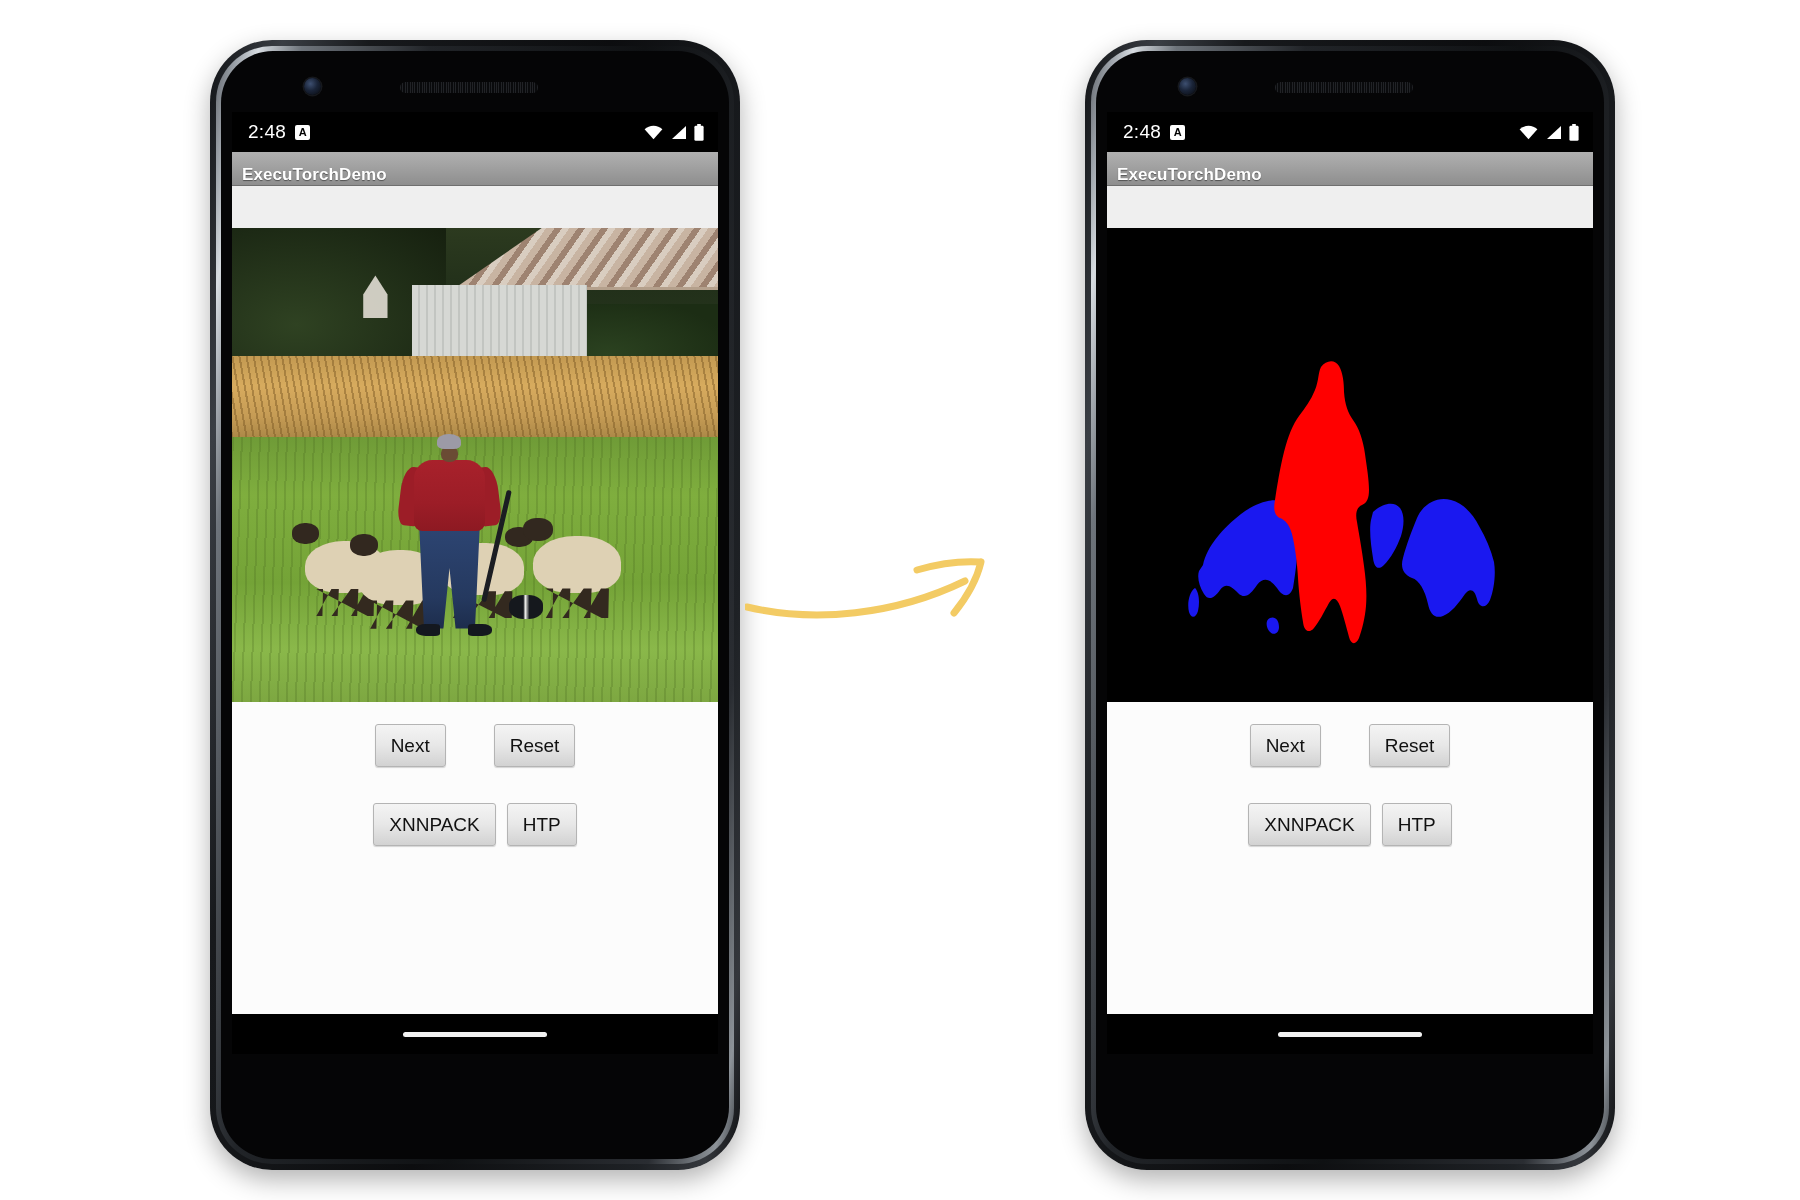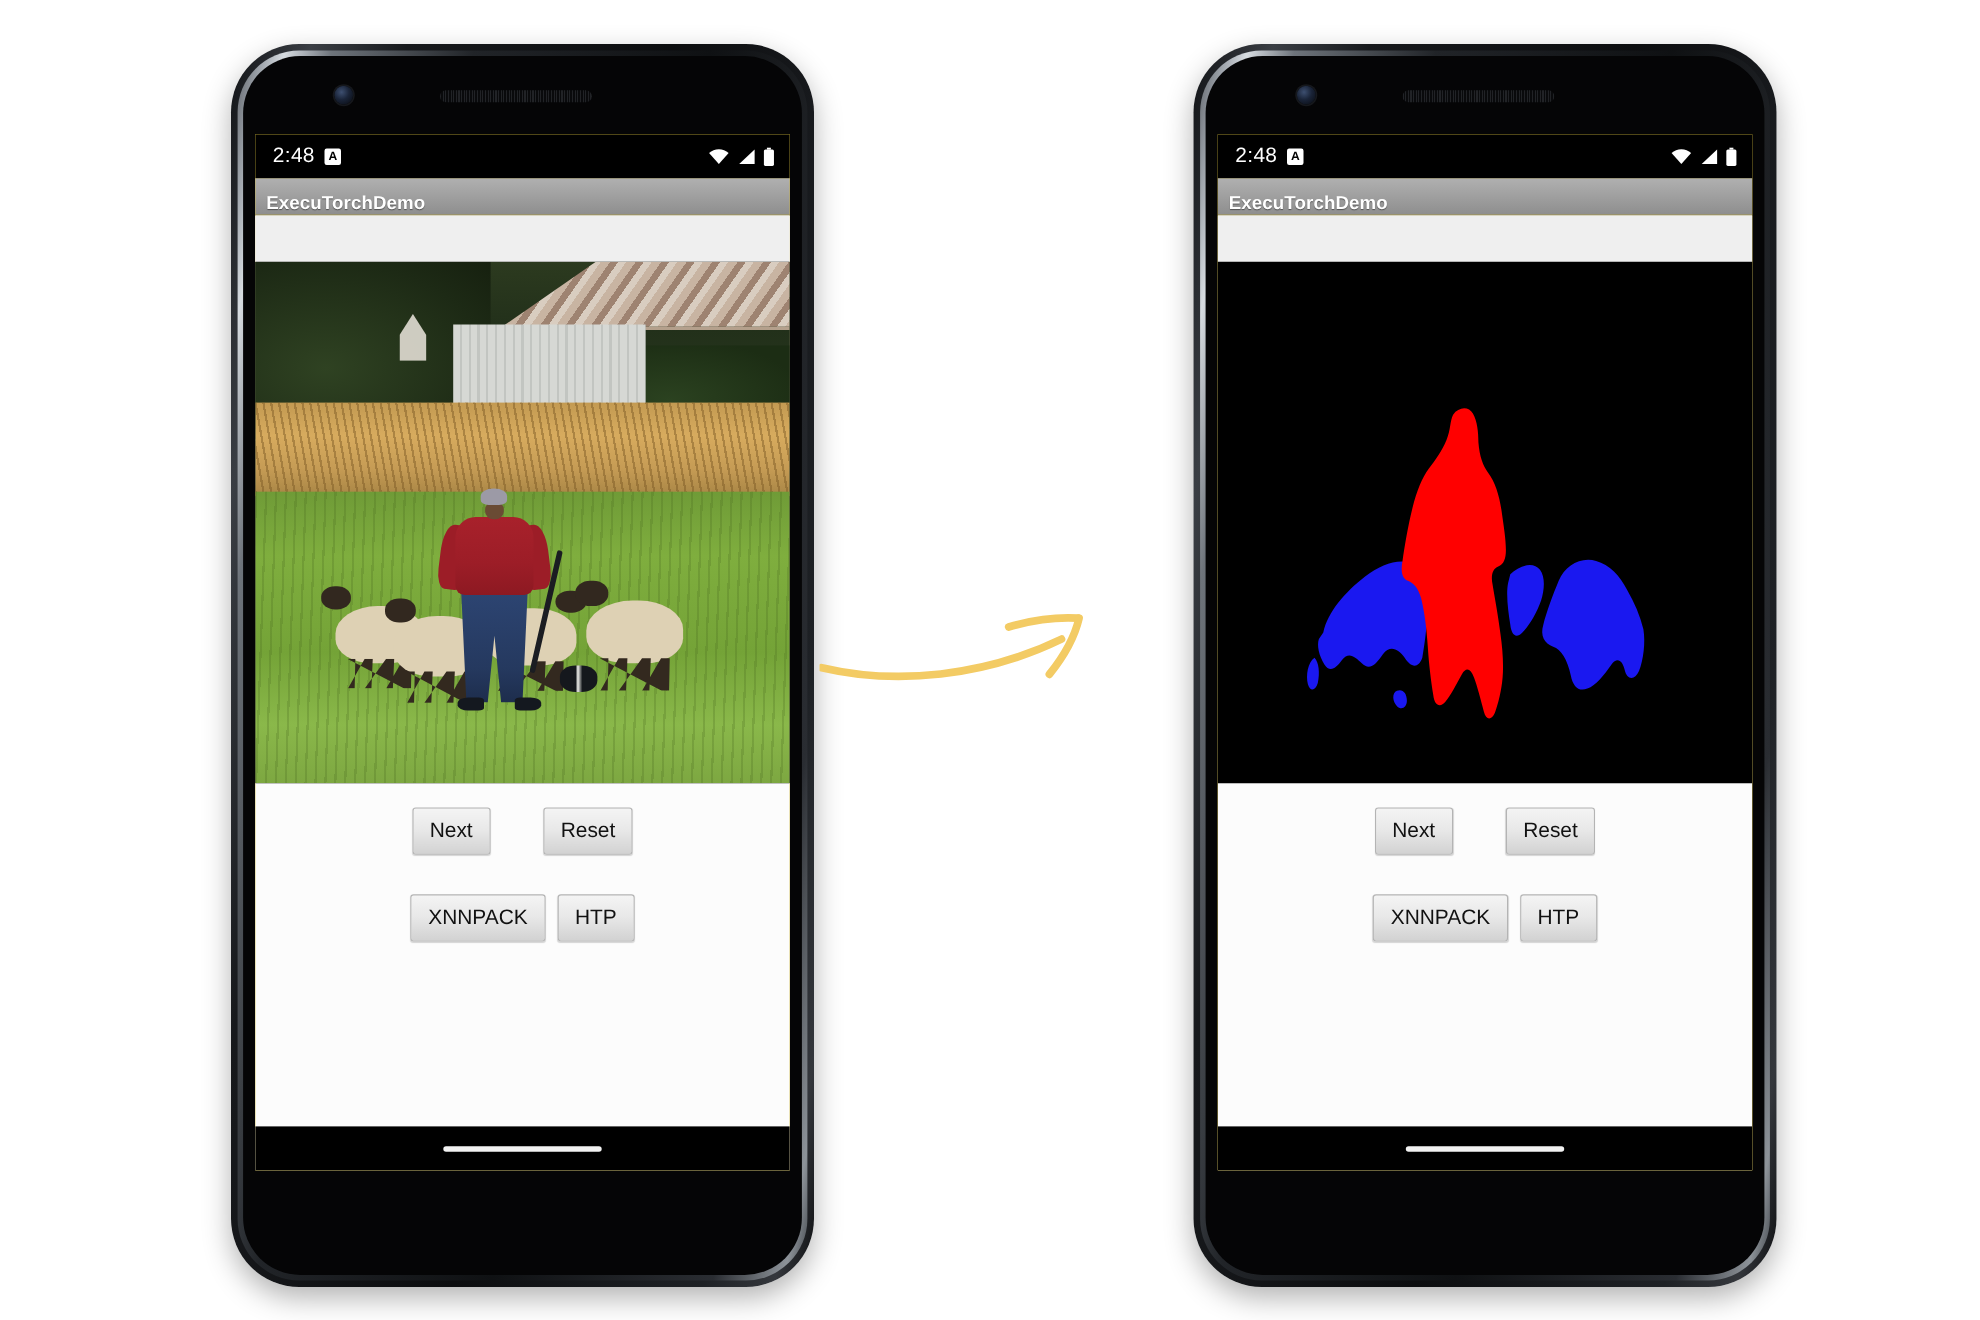--- a/index.html
+++ b/index.html
@@ -62,23 +62,23 @@
     left: 190px; top: 42px;
     width: 138px; height: 11px;
     border-radius: 6px;
     background: repeating-linear-gradient(90deg, #26282c 0px, #26282c 1px, #0a0b0d 1px, #0a0b0d 2.4px);
     opacity: .85;
   }
 
   
   .screen {
     position: absolute;
-    left: 22px; top: 82px;
+    left: 22px; top: 72px;
     width: 486px; height: 942px;
-    background: #fde047;
+    background: #f97316;
     overflow: hidden;
   }
 
   
   .statusbar {
     position: relative;
     height: 40px;
     background: #000000;
     display: flex;
     align-items: center;

